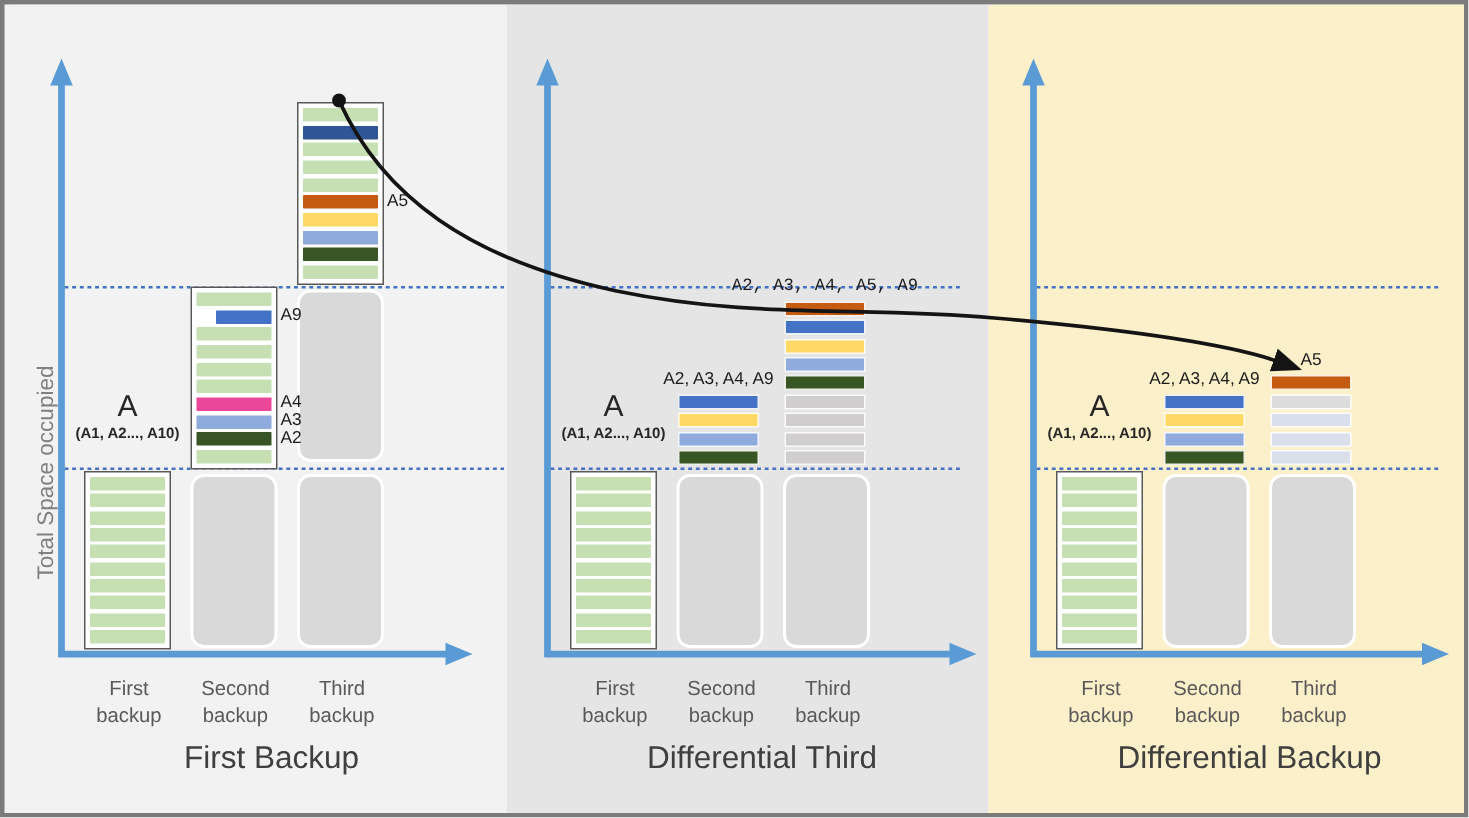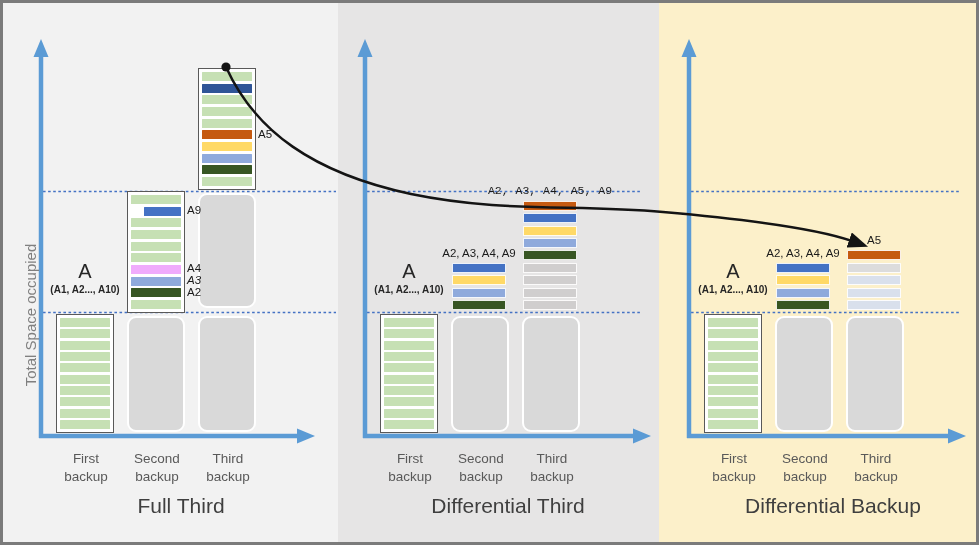--- a/index.html
+++ b/index.html
@@ -44,21 +44,21 @@
     transform:rotate(-90deg);font-size:15px;color:#808080;white-space:nowrap;z-index:11;
   }
 </style>
 </head>
 <body>
 
 <div class="stage">
 
   <div class="panel" id="panel-0" style="left: 3px; width: 332px; background: rgb(242, 242, 242);">
     <div class="ylabel">Total Space occupied</div>
-    <div class="panel-title" style="left: 175px; color: rgb(63, 63, 63);">Full Third</div>
+    <div class="panel-title" style="left: 175px; color: rgb(63, 63, 63);">First Backup</div>
   <svg class="axes" width="332" height="545">
         <line x1="37" y1="188.5" x2="330" y2="188.5" stroke="#4472C4" stroke-width="1.6" stroke-dasharray="2.6 2.5"></line>
         <line x1="37" y1="309.5" x2="330" y2="309.5" stroke="#4472C4" stroke-width="1.6" stroke-dasharray="2.6 2.5"></line>
         <line x1="35" y1="52" x2="35" y2="435" stroke="#5B9BD5" stroke-width="4.5"></line>
         <polygon points="27.5,54 42.5,54 35,36" fill="#5B9BD5"></polygon>
         <line x1="33" y1="433" x2="294" y2="433" stroke="#5B9BD5" stroke-width="4.5"></line>
         <polygon points="291,425.5 291,440.5 309,433" fill="#5B9BD5"></polygon>
       </svg>
       <div class="bar" style="left: 50px; top: 311px; width: 58px; height: 119px; background: rgb(255, 255, 255); border: 1.4px solid rgb(89, 89, 89);">
         <div class="stripe" style="background: rgb(198, 224, 180); height: 9px;"></div>
@@ -83,25 +83,25 @@
       <div class="ghost" style="left: 121px; top: 313px; width: 58px; height: 116px; background: rgb(217, 217, 217);"></div>
       <div class="bar" style="left: 121px; top: 188px; width: 58px; height: 122px; background: rgb(255, 255, 255); border: 1.4px solid rgb(89, 89, 89);">
         <div class="stripe" style="background: rgb(198, 224, 180); height: 9px;"></div>
         <div class="stripe" style="background: rgb(68, 114, 196); height: 9px; margin-left: 13px;">
           <span class="side-label" style="color: rgb(26, 26, 26);">A9</span>
         </div>
         <div class="stripe" style="background: rgb(198, 224, 180); height: 9px;"></div>
         <div class="stripe" style="background: rgb(198, 224, 180); height: 9px;"></div>
         <div class="stripe" style="background: rgb(198, 224, 180); height: 9px;"></div>
         <div class="stripe" style="background: rgb(198, 224, 180); height: 9px;"></div>
-        <div class="stripe" style="background: #f0abfc; height: 9px;">
+        <div class="stripe" style="background: #ec4899; height: 9px;">
           <span class="side-label" style="color: rgb(26, 26, 26);">A4</span>
         </div>
         <div class="stripe" style="background: rgb(143, 170, 220); height: 9px;">
-          <span class="side-label" style="color: rgb(26, 26, 26); font-style: italic;">A3</span>
+          <span class="side-label" style="color: rgb(26, 26, 26);">A3</span>
         </div>
         <div class="stripe" style="background: rgb(55, 86, 35); height: 9px;">
           <span class="side-label" style="color: rgb(26, 26, 26);">A2</span>
         </div>
         <div class="stripe" style="background: rgb(198, 224, 180); height: 9px;"></div>
       </div>
       <div class="tick" style="left: 106px; color: rgb(89, 89, 89);">
         <div>Second</div>
         <div>backup</div>
       </div>

